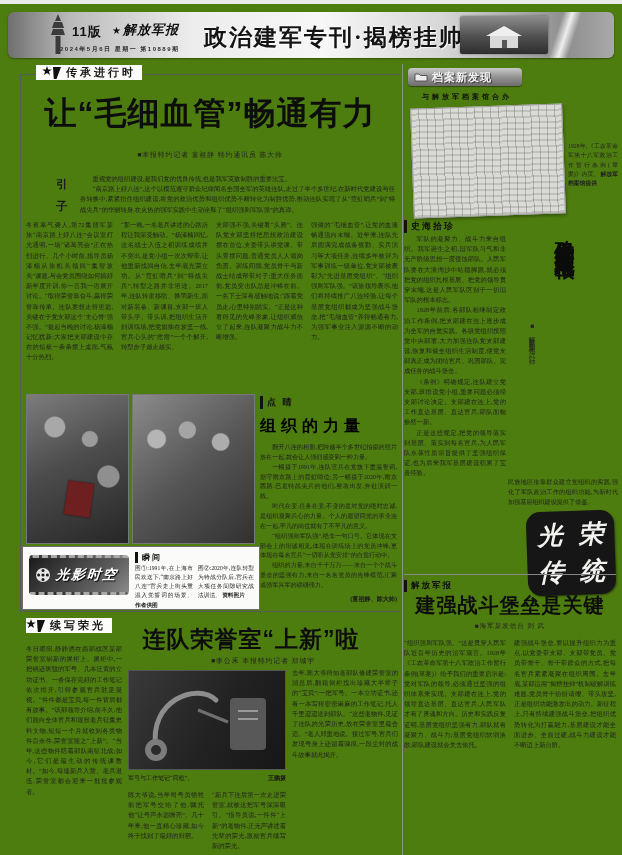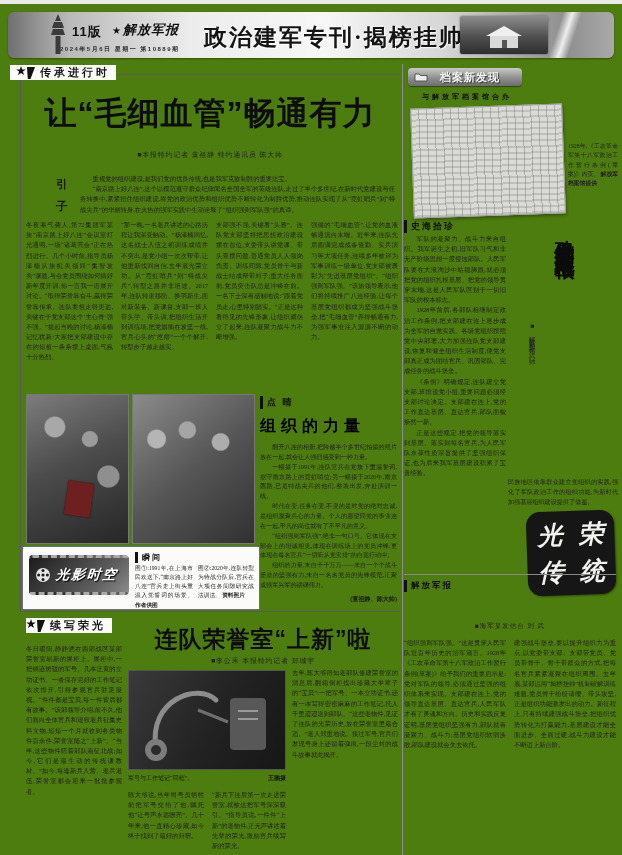--- a/index.html
+++ b/index.html
@@ -45,21 +45,21 @@
   .redfolder{background:#6e1f1f;box-shadow:0 0 2px rgba(0,0,0,.6);}
   .photo-dark{background:linear-gradient(120deg,#3a3a3a 0%,#222 55%,#161616 100%);
       box-shadow:0 0 0 1px #555 inset;}
   
   .doc{background:
       repeating-linear-gradient(0deg, rgba(70,70,70,.18) 0 2px, rgba(0,0,0,0) 2px 6px),
       repeating-linear-gradient(90deg, rgba(0,0,0,0) 0 7px, rgba(110,110,110,.4) 7px 8px),
       #dadad6;
       border:1px solid #9a9a9a;box-shadow:1px 2px 3px rgba(0,0,0,.3);transform:rotate(-2deg);}
   .badgebar{background:linear-gradient(180deg,#c9c9c9,#8f8f8f 55%,#6d6d6d);
-      border-radius:4px;display:flex;align-items:center;gap:12px;padding:2px 6px;
+      border-radius:4px;display:flex;align-items:center;gap:4px;padding:2px 6px;
       box-shadow:0 1px 1px rgba(0,0,0,.4);}
   .badgebar span{font-weight:900;font-size:11px;letter-spacing:1px;color:#f4f4f4;
       text-shadow:1px 1px 1px #333;font-family:"Liberation Sans",sans-serif;}
   
   .momentsbox{border:1px solid #6f6f6f;background:#fbfbfa;}
   .filmbadge{background:linear-gradient(135deg,#1c1c1c,#5f5f5f 70%,#8a8a8a);
       border-top:3px dashed #aaa;border-bottom:3px dashed #aaa;border-radius:4px;
       display:flex;align-items:center;gap:5px;padding:0 6px;}
   .filmbadge span{color:#fff;font-weight:900;font-size:13.5px;letter-spacing:2px;
       font-style:italic;transform:skewX(-6deg);font-family:"Liberation Sans",sans-serif;
@@ -105,21 +105,21 @@
       </svg>
     </div>
     <div class="abs streak" style="left:548px;top:-6px;width:18px;height:60px;"></div>
   </div>
 
   <div class="abs rule" style="left:20px;top:70px;width:380px;height:1px;"></div>
   <div class="abs rule" style="left:20px;top:70px;width:1px;height:538px;"></div>
   <div class="abs rule" style="left:20px;top:607px;width:380px;height:1px;"></div>
   <div class="abs rule" style="left:402px;top:60px;width:1px;height:793px;background:#8d8d8d;"></div>
 
-  <div class="abs tagline" style="left:10px;top:61px;align-items:center;">
+  <div class="abs tagline" style="left:36px;top:61px;align-items:center;">
     <svg width="20" height="14" viewBox="0 0 20 14">
       <polygon points="5,0 6.2,3.4 9.8,3.4 6.9,5.6 8,9 5,6.9 2,9 3.1,5.6 0.2,3.4 3.8,3.4" fill="#111"></polygon>
       <polygon points="11,1 19,1 14.5,13 11.8,13" fill="#111"></polygon>
     </svg>
     <span>传承进行时</span>
   </div>
 
   <div class="abs bigHead center" style="left:24px;top:88px;width:372px;font-size:32px;letter-spacing:1px;">让“毛细血管”畅通有力</div>
   <div class="abs byline center" style="left:24px;top:146px;width:372px;">■本报特约记者 童祖静 特约通讯员 陈大帅</div>
 
@@ -203,35 +203,36 @@
 
   <div class="abs seal" style="left:527px;top:507px;width:82px;height:74px;">
     <span>光</span>
     <span>荣</span>
     <span>传</span>
     <span>统</span>
   </div>
 
   <div class="abs rule" style="left:404px;top:570px;width:212px;height:1px;background:#888;"></div>
   <div class="abs colhead" style="left:404px;top:576px;font-size:8.5px;">解放军报</div>
+  <div class="abs bigHead center" style="left:404px;top:588px;width:212px;font-size:20px;letter-spacing:1px;">建强战斗堡垒是关键</div>
   <div class="abs byline center" style="left:404px;top:618px;width:212px;font-size:6.5px;">■海军某发信台 刘 武</div>
   <div class="abs jtext" style="left:404px;top:634px;width:102px;height:219px;">“组织强则军队强。”这是贯穿人民军队近百年历史的治军箴言。1928年《工农革命军第十八军政治工作暂行条例(草案)》给予我们的重要启示是:党对军队的领导,必须通过坚强的组织体系来实现。支部建在连上,党的领导直达基层、直达官兵,人民军队才有了灵魂和方向。历史和实践反复证明,基层党组织坚强有力,部队就有凝聚力、战斗力;基层党组织软弱涣散,部队建设就会失去依托。</div>
   <div class="abs jtext" style="left:514px;top:634px;width:102px;height:219px;">建强战斗堡垒,要以提升组织力为重点,以党委带支部、支部带党员、党员带骨干、骨干带群众的方式,把每名官兵紧紧凝聚在组织周围。去年底,某部运用“揭榜挂帅”机制破解训练难题,党员骨干纷纷请缨、带头攻坚,正是组织功能激发出的动力。新征程上,只有持续建强战斗堡垒,把组织优势转化为打赢能力,基层建设才能全面进步、全面过硬,战斗力建设才能不断迈上新台阶。</div>
 
   <div class="abs tagline" style="left:26px;top:614px;padding-left:0;">
     <svg width="20" height="14" viewBox="0 0 20 14">
       <polygon points="5,0 6.2,3.4 9.8,3.4 6.9,5.6 8,9 5,6.9 2,9 3.1,5.6 0.2,3.4 3.8,3.4" fill="#111"></polygon>
       <polygon points="11,1 19,1 14.5,13 11.8,13" fill="#111"></polygon>
     </svg>
     <span>续写荣光</span>
   </div>
 
   <div class="abs jtext" style="left:26px;top:640px;width:96px;height:213px;">冬日暖阳,静静洒在西部战区某部荣誉室崭新的展柜上。展柜中,一把锈迹斑驳的军号、几本泛黄的立功证书、一沓保存完好的工作笔记依次排开,引得参观官兵驻足凝视。“件件都是宝贝,每一件背后都有故事。”该部领导介绍,前不久,他们面向全体官兵和退役老兵征集史料文物,短短一个月就收到各类物件百余件,荣誉室随之“上新”。“当年,这些物件陪着部队南征北战;如今,它们是最生动的传统课教材。”如今,每逢新兵入营、老兵退伍,荣誉室都会迎来一批批参观者。</div>
 
-  <div class="abs bigHead center" style="left:128px;top:620px;width:270px;font-size:23px;letter-spacing:1px;">连队荣誉室“上新”啦</div>
+  <div class="abs bigHead center" style="left:116px;top:620px;width:270px;font-size:23px;letter-spacing:1px;">连队荣誉室“上新”啦</div>
   <div class="abs byline center" style="left:128px;top:652px;width:270px;">■李公禾 本报特约记者 郑城宇</div>
 
   <div class="abs photo-dark" style="left:128px;top:666px;width:158px;height:100px;">
     <svg width="158" height="100" viewBox="0 0 158 100">
       <path d="M28 78 C20 30, 70 12, 88 30" fill="none" stroke="#8d8d8d" stroke-width="5" stroke-linecap="round"></path>
       <circle cx="28" cy="80" r="11" fill="#7c7c7c"></circle>
       <circle cx="28" cy="80" r="5" fill="#2a2a2a"></circle>
       <rect x="102" y="28" width="36" height="52" rx="4" fill="#585858"></rect>
       <rect x="110" y="40" width="20" height="2" fill="#9a9a9a"></rect>
       <rect x="110" y="48" width="20" height="2" fill="#9a9a9a"></rect>

